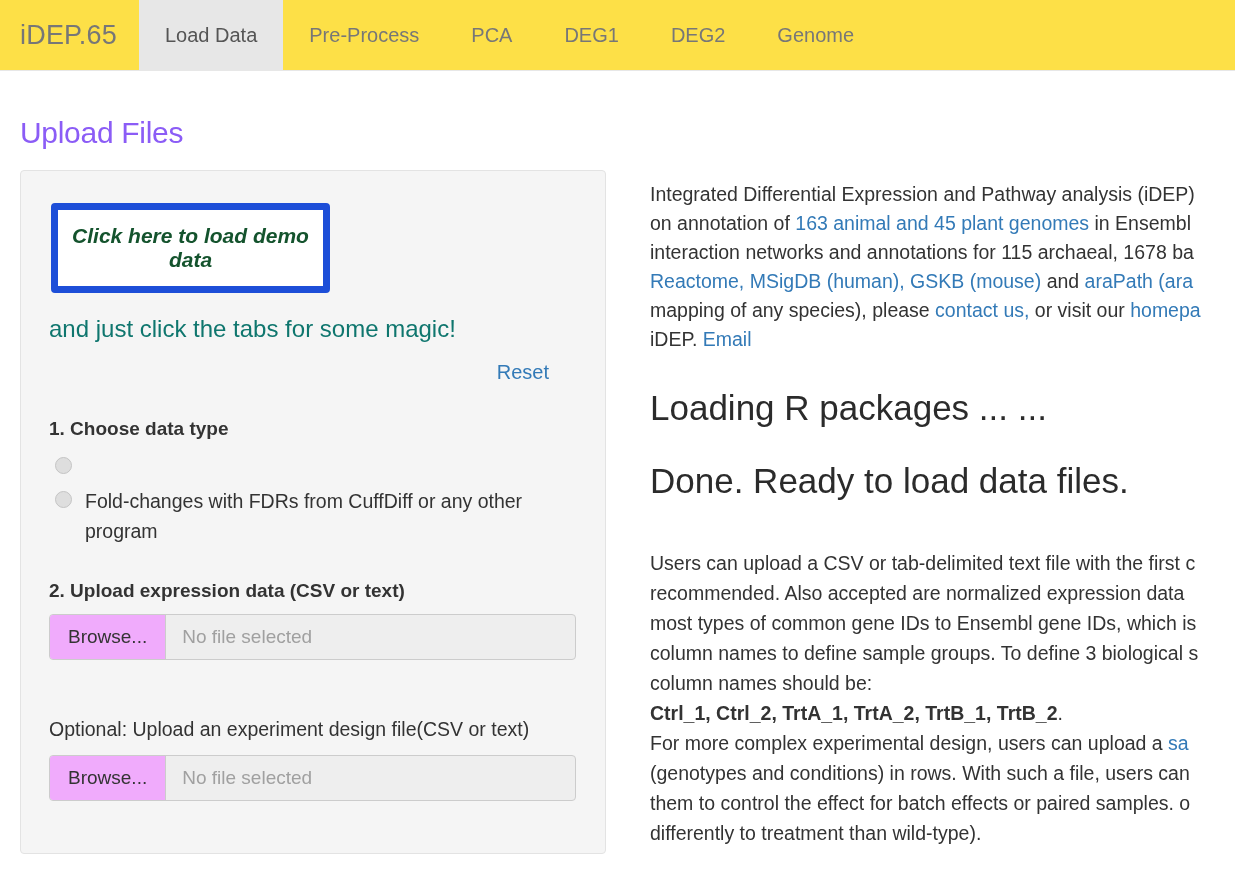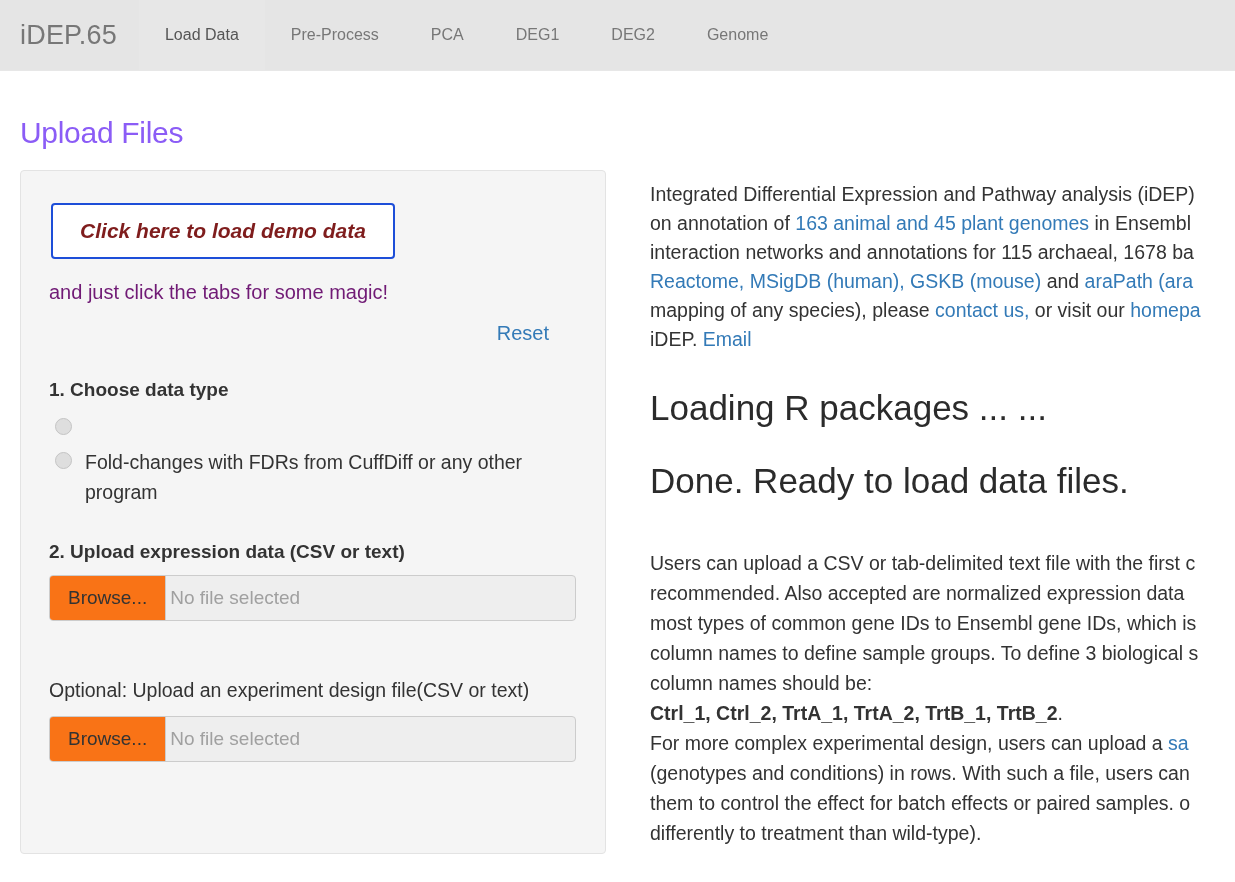--- a/index.html
+++ b/index.html
@@ -8,21 +8,21 @@
     width: 1235px; height: 882px;
     overflow: hidden;
     background: #ffffff;
     font-family: "Liberation Sans", sans-serif;
     color: #333333;
   }
 
   
   .navbar {
     height: 71px;
-    background: #e5e5e5;
+    background: #fde047;
     border-bottom: 1px solid #e7e7e7;
     display: flex;
     align-items: stretch;
     white-space: nowrap;
     overflow: hidden;
   }
   .brand {
     display: flex;
     align-items: center;
     padding: 0 22px 0 20px;
@@ -31,21 +31,21 @@
     letter-spacing: 0.2px;
   }
   .nav-tabs {
     display: flex;
     align-items: stretch;
   }
   .nav-tab {
     display: flex;
     align-items: center;
     padding: 0 26px;
-    font-size: 16px;
+    font-size: 20px;
     color: #777777;
     cursor: pointer;
     background: transparent;
     height: 70px;
     line-height: 70px;
   }
   .nav-tab.active {
     background: #e7e7e7;
     color: #555555;
   }
@@ -74,37 +74,37 @@
     min-width: 586px;
     margin-left: 20px;
     background: #f5f5f5;
     border: 1px solid #e3e3e3;
     border-radius: 4px;
     padding: 22px 20px 40px 28px;
     min-height: 684px;
   }
   .demo-button {
     display: block;
-    width: 344px;
+    width: 279px;
     margin: 10px 0 0 2px;
     padding: 14px 10px;
     background: #ffffff;
-    border: 2px solid #1d4ed8;
+    border: 7px solid #1d4ed8;
     border-radius: 4px;
-    color: #7f1d1d;
+    color: #14532d;
     font-style: italic;
     font-weight: bold;
     font-size: 21px;
     text-align: center;
     cursor: pointer;
     font-family: "Liberation Sans", sans-serif;
   }
   .demo-note {
-    color: #701a75;
-    font-size: 20px;
+    color: #0f766e;
+    font-size: 24px;
     margin: 22px 0 0 0;
   }
   .reset-row {
     text-align: right;
     padding-right: 36px;
     margin-top: 18px;
   }
   .reset-link {
     color: #337ab7;
     font-size: 20px;
@@ -152,33 +152,33 @@
     align-items: stretch;
     width: 527px;
     height: 46px;
     border: 1px solid #cccccc;
     border-radius: 4px;
     background: #eeeeee;
     overflow: hidden;
     margin-top: 4px;
   }
   .file-browse {
-    background: #f97316;
+    background: #f0abfc;
     border-right: 1px solid #cccccc;
     padding: 0 18px;
     display: flex;
     align-items: center;
     font-size: 19px;
     color: #333333;
     cursor: pointer;
   }
   .file-placeholder {
     display: flex;
     align-items: center;
-    padding-left: 4px;
+    padding-left: 16px;
     font-size: 19px;
     color: #a0a0a0;
   }
   .optional-label {
     font-size: 19.5px;
     color: #333333;
     margin: 58px 0 14px 0;
   }
 
   

